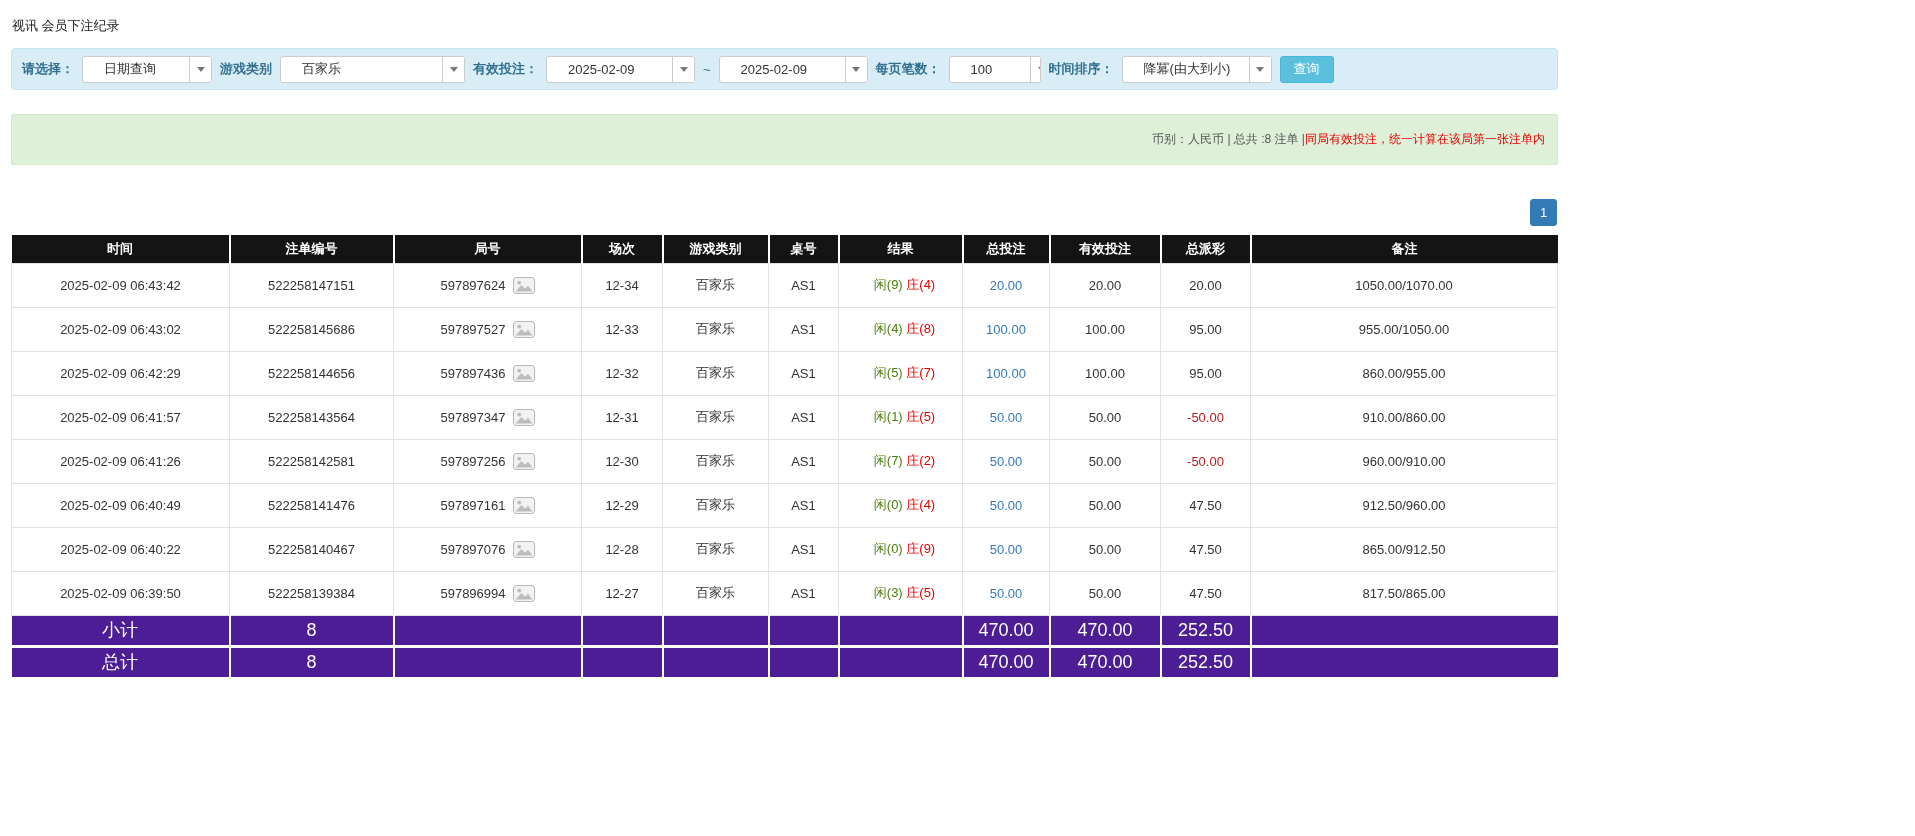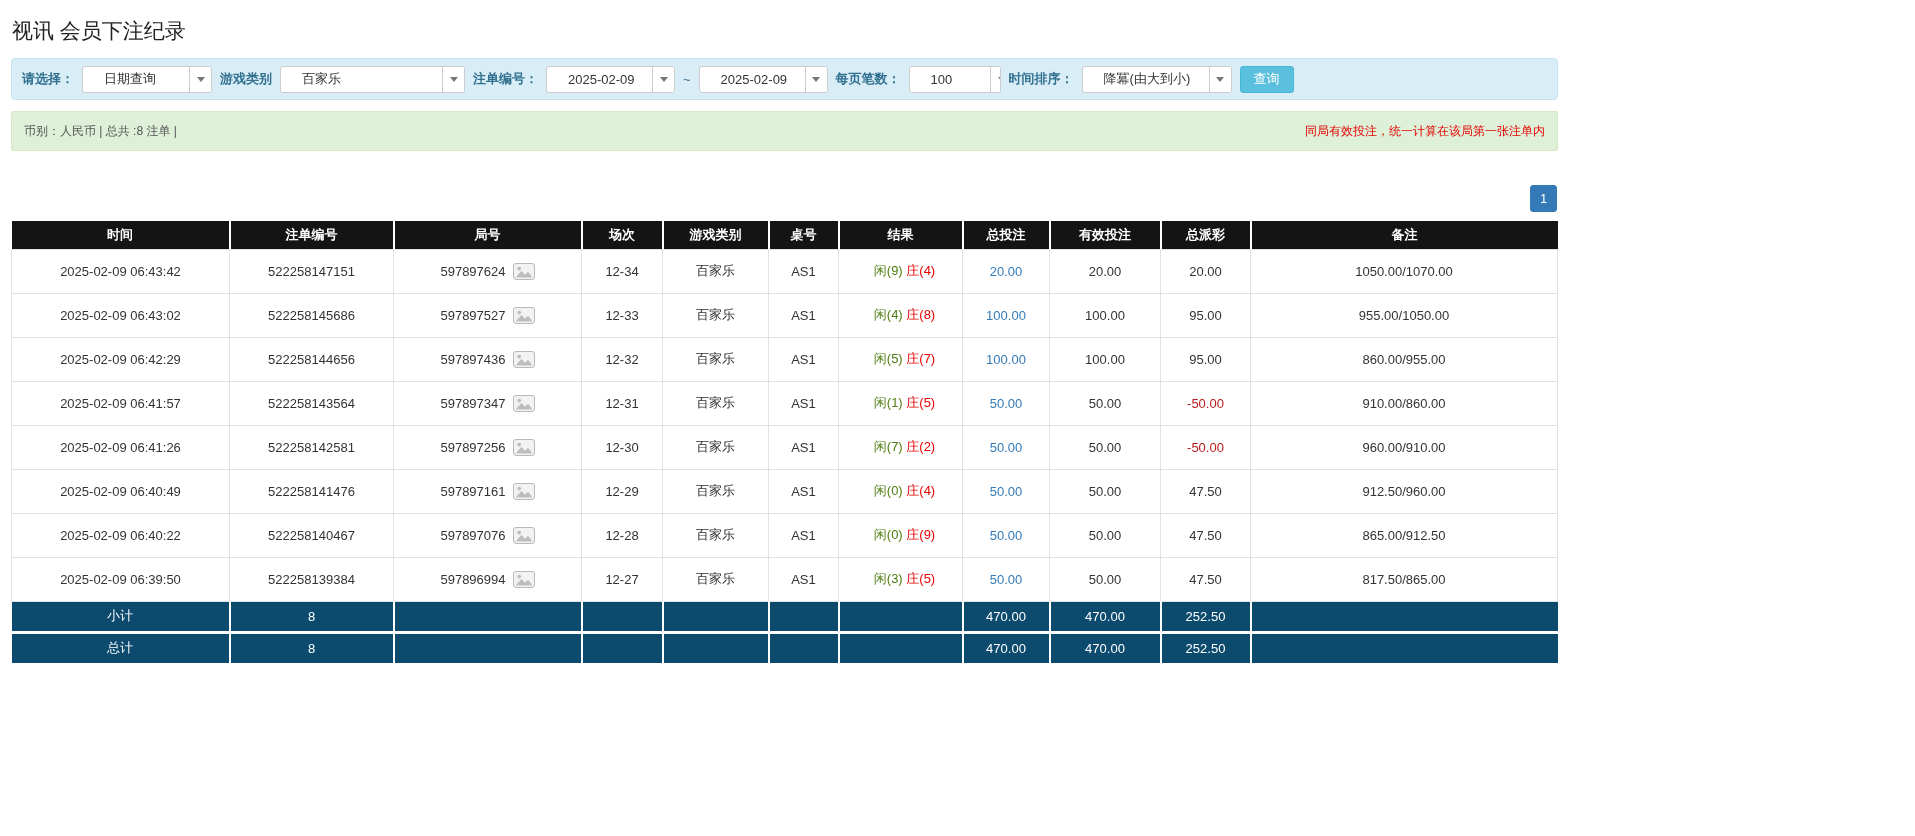--- a/index.html
+++ b/index.html
@@ -7,21 +7,21 @@
   body {
     font-family: "Liberation Sans", "DejaVu Sans", sans-serif;
     color: #333;
     width: 1915px;
     height: 836px;
     overflow: hidden;
   }
   .container { width: 1547px; margin-left: 11px; }
 
   .page-title {
-    font-size: 21px;
+    font-size: 13px;
     font-weight: 500;
     color: #222;
     margin: 17px 0 13px 1px;
   }
 
   
   .filter-bar {
     background: #d9edf7;
     border: 1px solid #c4e3f3;
     border-radius: 4px;
@@ -62,46 +62,46 @@
     flex: 0 0 auto;
   }
   .caret {
     width: 0; height: 0;
     border-left: 4px solid transparent;
     border-right: 4px solid transparent;
     border-top: 5px solid #777;
   }
   .w-select { width: 130px; }
   .w-game   { width: 185px; }
-  .w-date   { width: 129px; }
+  .w-date   { width: 149px; }
   .w-size   { width: 92px; gap: 29px;  }
   .w-sort   { width: 150px; }
   .tilde { color: #31708f; font-size: 13px; }
   .btn-search {
     background: #5bc0de;
     border: 1px solid #46b8da;
     color: #fff;
     font-size: 13px;
     height: 27px;
     padding: 0 13px;
     border-radius: 3px;
     cursor: pointer;
     font-family: inherit;
   }
 
   
   .info-bar {
-    margin-top: 11px;
+    margin-top: 24px;
     background: #dff0d8;
     border: 1px solid #d6e9c6;
     border-radius: 2px;
-    height: 40px;
+    height: 51px;
     display: flex;
     align-items: center;
-    justify-content: space-between;
+    justify-content: flex-end;
     padding: 0 12px;
     font-size: 12px;
     color: #555;
   }
   .notice { color: #e60000; font-size: 12px; }
 
   
   .pagination { display: flex; justify-content: flex-end; margin: 34px 1px 9px 0; }
   .page-btn {
     min-width: 27px;
@@ -134,26 +134,26 @@
     background: #fff;
     padding: 0 4px;
   }
   .cell-blue { color: #337ab7; cursor: pointer; }
   .res-player { color: #4d7c0f; margin-left: 8px; }
   .res-banker { color: #e60000; }
   .negative { color: #b91c1c; }
   .round-wrap { display: inline-flex; align-items: center; gap: 7px; }
   .round-icon { display: inline-flex; cursor: pointer; }
   tfoot td {
-    background: #0c4a6e;
+    background: #4c1d95;
     color: #fff;
     height: 31px;
     border-left: 2px solid #fff;
     border-top: 1px solid #fff;
-    font-size: 13px;
+    font-size: 18px;
   }
   tfoot td:first-child { border-left: none; }
   tfoot tr.total-row td { border-top: 3px solid #fff; }
 </style>
 </head>
 <body>
 
 <div class="container">
 
   <h1 class="page-title">视讯 会员下注纪录</h1>
@@ -168,21 +168,21 @@
     </div>
 
     <span class="flabel">游戏类别</span>
     <div class="combo w-game">
       <span class="combo-value">百家乐</span>
       <span class="combo-caret">
           <span class="caret"></span>
         </span>
     </div>
 
-    <span class="flabel">注单编号：</span>
+    <span class="flabel">有效投注：</span>
     <div class="combo w-date">
       <span class="combo-value">2025-02-09</span>
       <span class="combo-caret">
           <span class="caret"></span>
         </span>
     </div>
     <span class="tilde">~</span>
     <div class="combo w-date">
       <span class="combo-value">2025-02-09</span>
       <span class="combo-caret">

